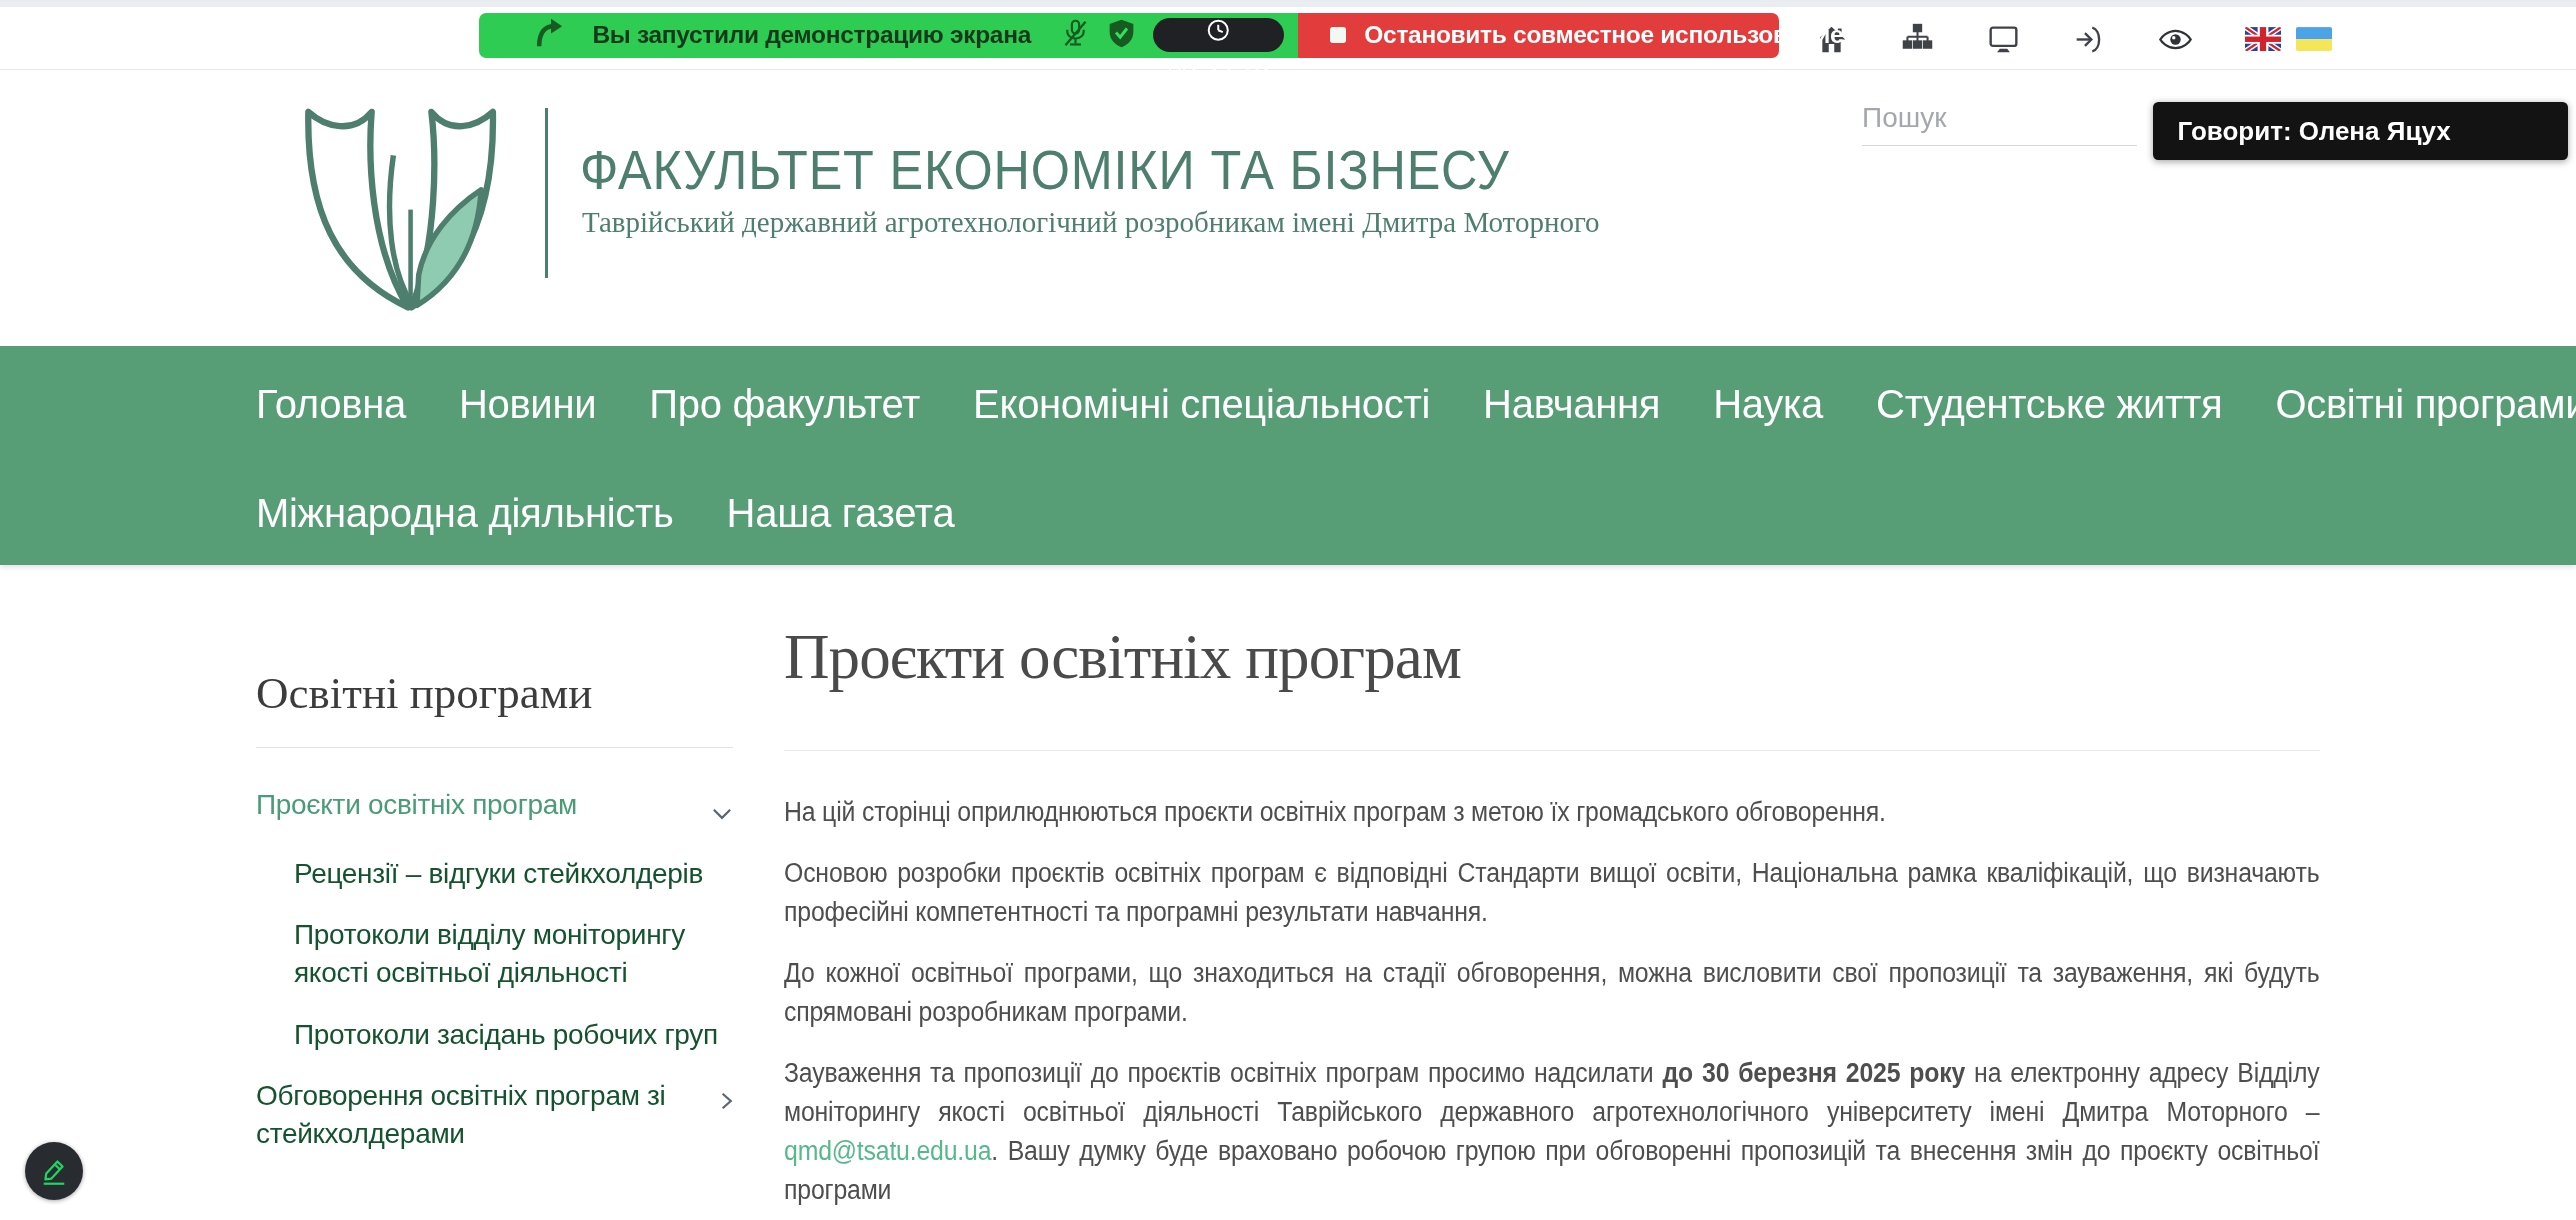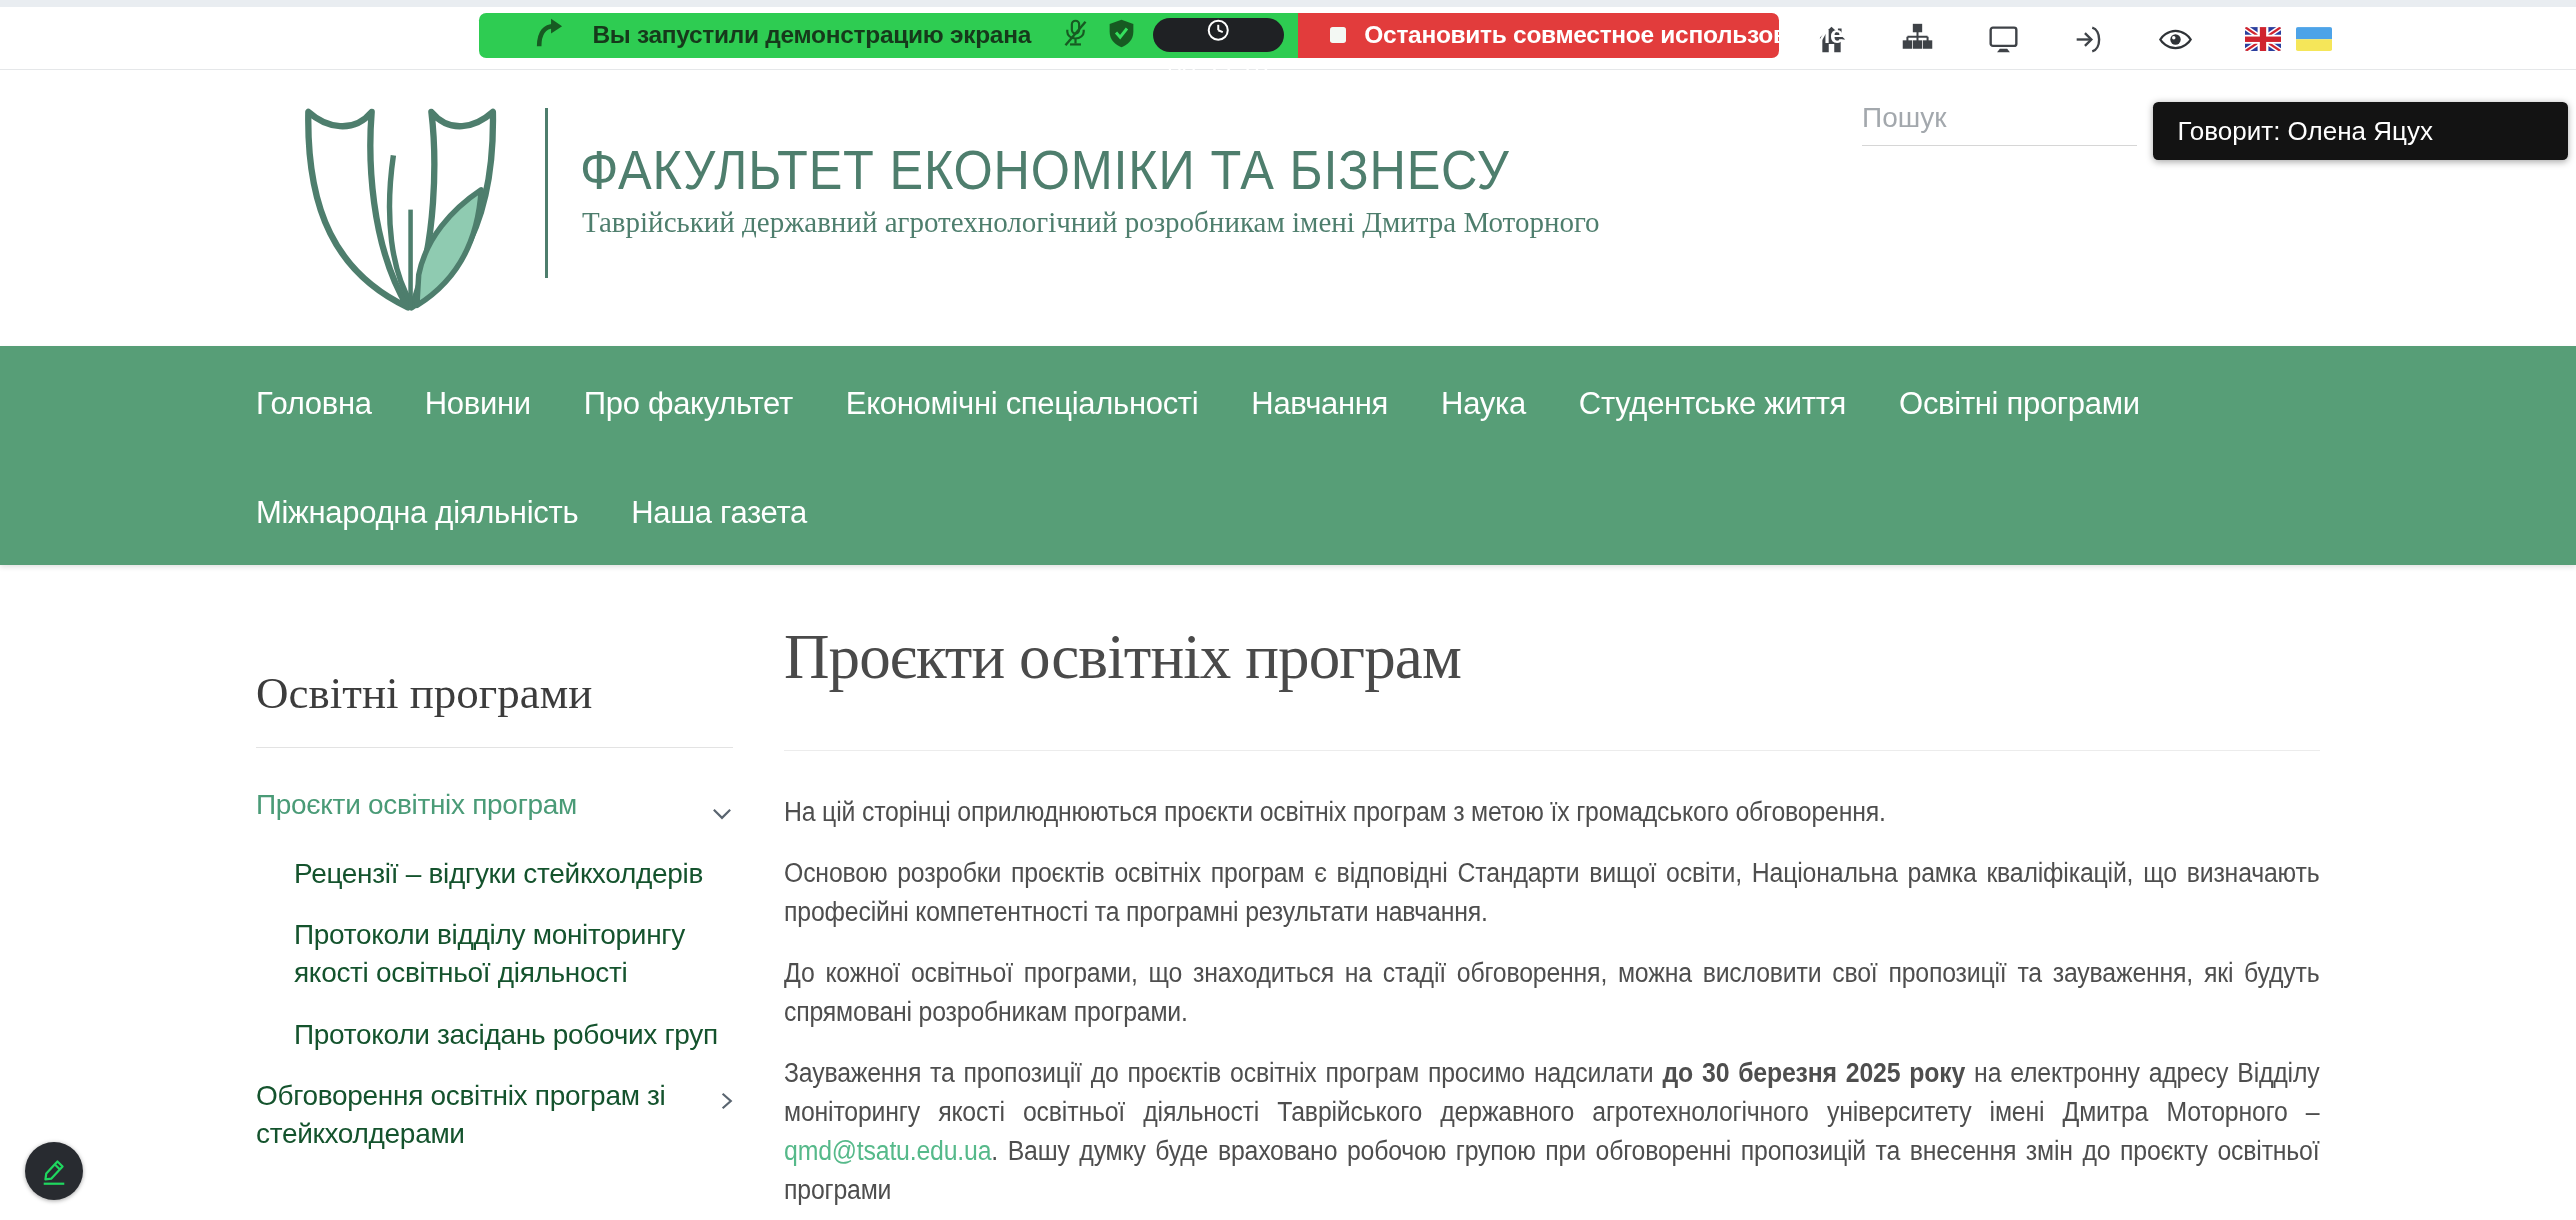--- a/index.html
+++ b/index.html
@@ -42,29 +42,29 @@
                 letter-spacing:0.9px; }
   .site-subtitle { position:absolute; left:582px; top:134px; font-family:"Liberation Serif", serif;
                    font-size:29px; color:#4e7e6d; white-space:nowrap; }
   .search-input { position:absolute; left:1862px; top:18px; width:275px; height:56px;
                   border:none; border-bottom:1.8px solid #d6d6d6; background:transparent;
                   font-size:28px; color:#444; outline:none; font-family:"Liberation Sans", sans-serif; }
   .search-input::placeholder { color:#a3a8ad; }
   .speaking-toast { position:absolute; left:2153px; top:30px; width:415px; height:58px;
                     background:#131313; border-radius:5.4px; color:#ffffff; font-size:26px;
                     line-height:58px; padding-left:24.5px; white-space:nowrap;
-                    box-shadow:0 1.8px 7.2px rgba(0,0,0,0.35); z-index:8; }
+                    box-shadow:0 1.8px 7.2px rgba(0,0,0,0.35); z-index:8;font-weight:bold; }
 
   
   .nav { position:absolute; left:0; top:346px; width:2576px; height:219px; background:#579e77;
          box-shadow:0 2.7px 5.4px rgba(0,0,0,0.12); }
   .nav-row { position:absolute; left:256px; display:flex; }
   .nav-row1 { top:38px; }
   .nav-row2 { top:147px;text-align:center; }
-  .nav-item { color:#ffffff; font-size:31px; line-height:40px; margin-right:53px;
+  .nav-item { color:#ffffff; font-size:40px; line-height:40px; margin-right:53px;
               white-space:nowrap; cursor:pointer; letter-spacing:-0.3px; }
 
   
   .main { position:absolute; left:256px; top:565px; width:2064px; display:flex; }
   .sidebar { width:477px; margin-right:51px; padding-top:101px; }
   .sidebar h2 { font-family:"Liberation Serif", serif; font-weight:400; font-size:45px;
                 color:#3c3c3c; line-height:54px; margin-bottom:27px; }
   .side-hr { border:none; border-top:1.8px solid #e3e3e3; margin-bottom:38px; }
   .side-list { list-style:none; }
   .side-item { font-size:28px; line-height:38px; color:#14532d; margin-bottom:23.5px;

